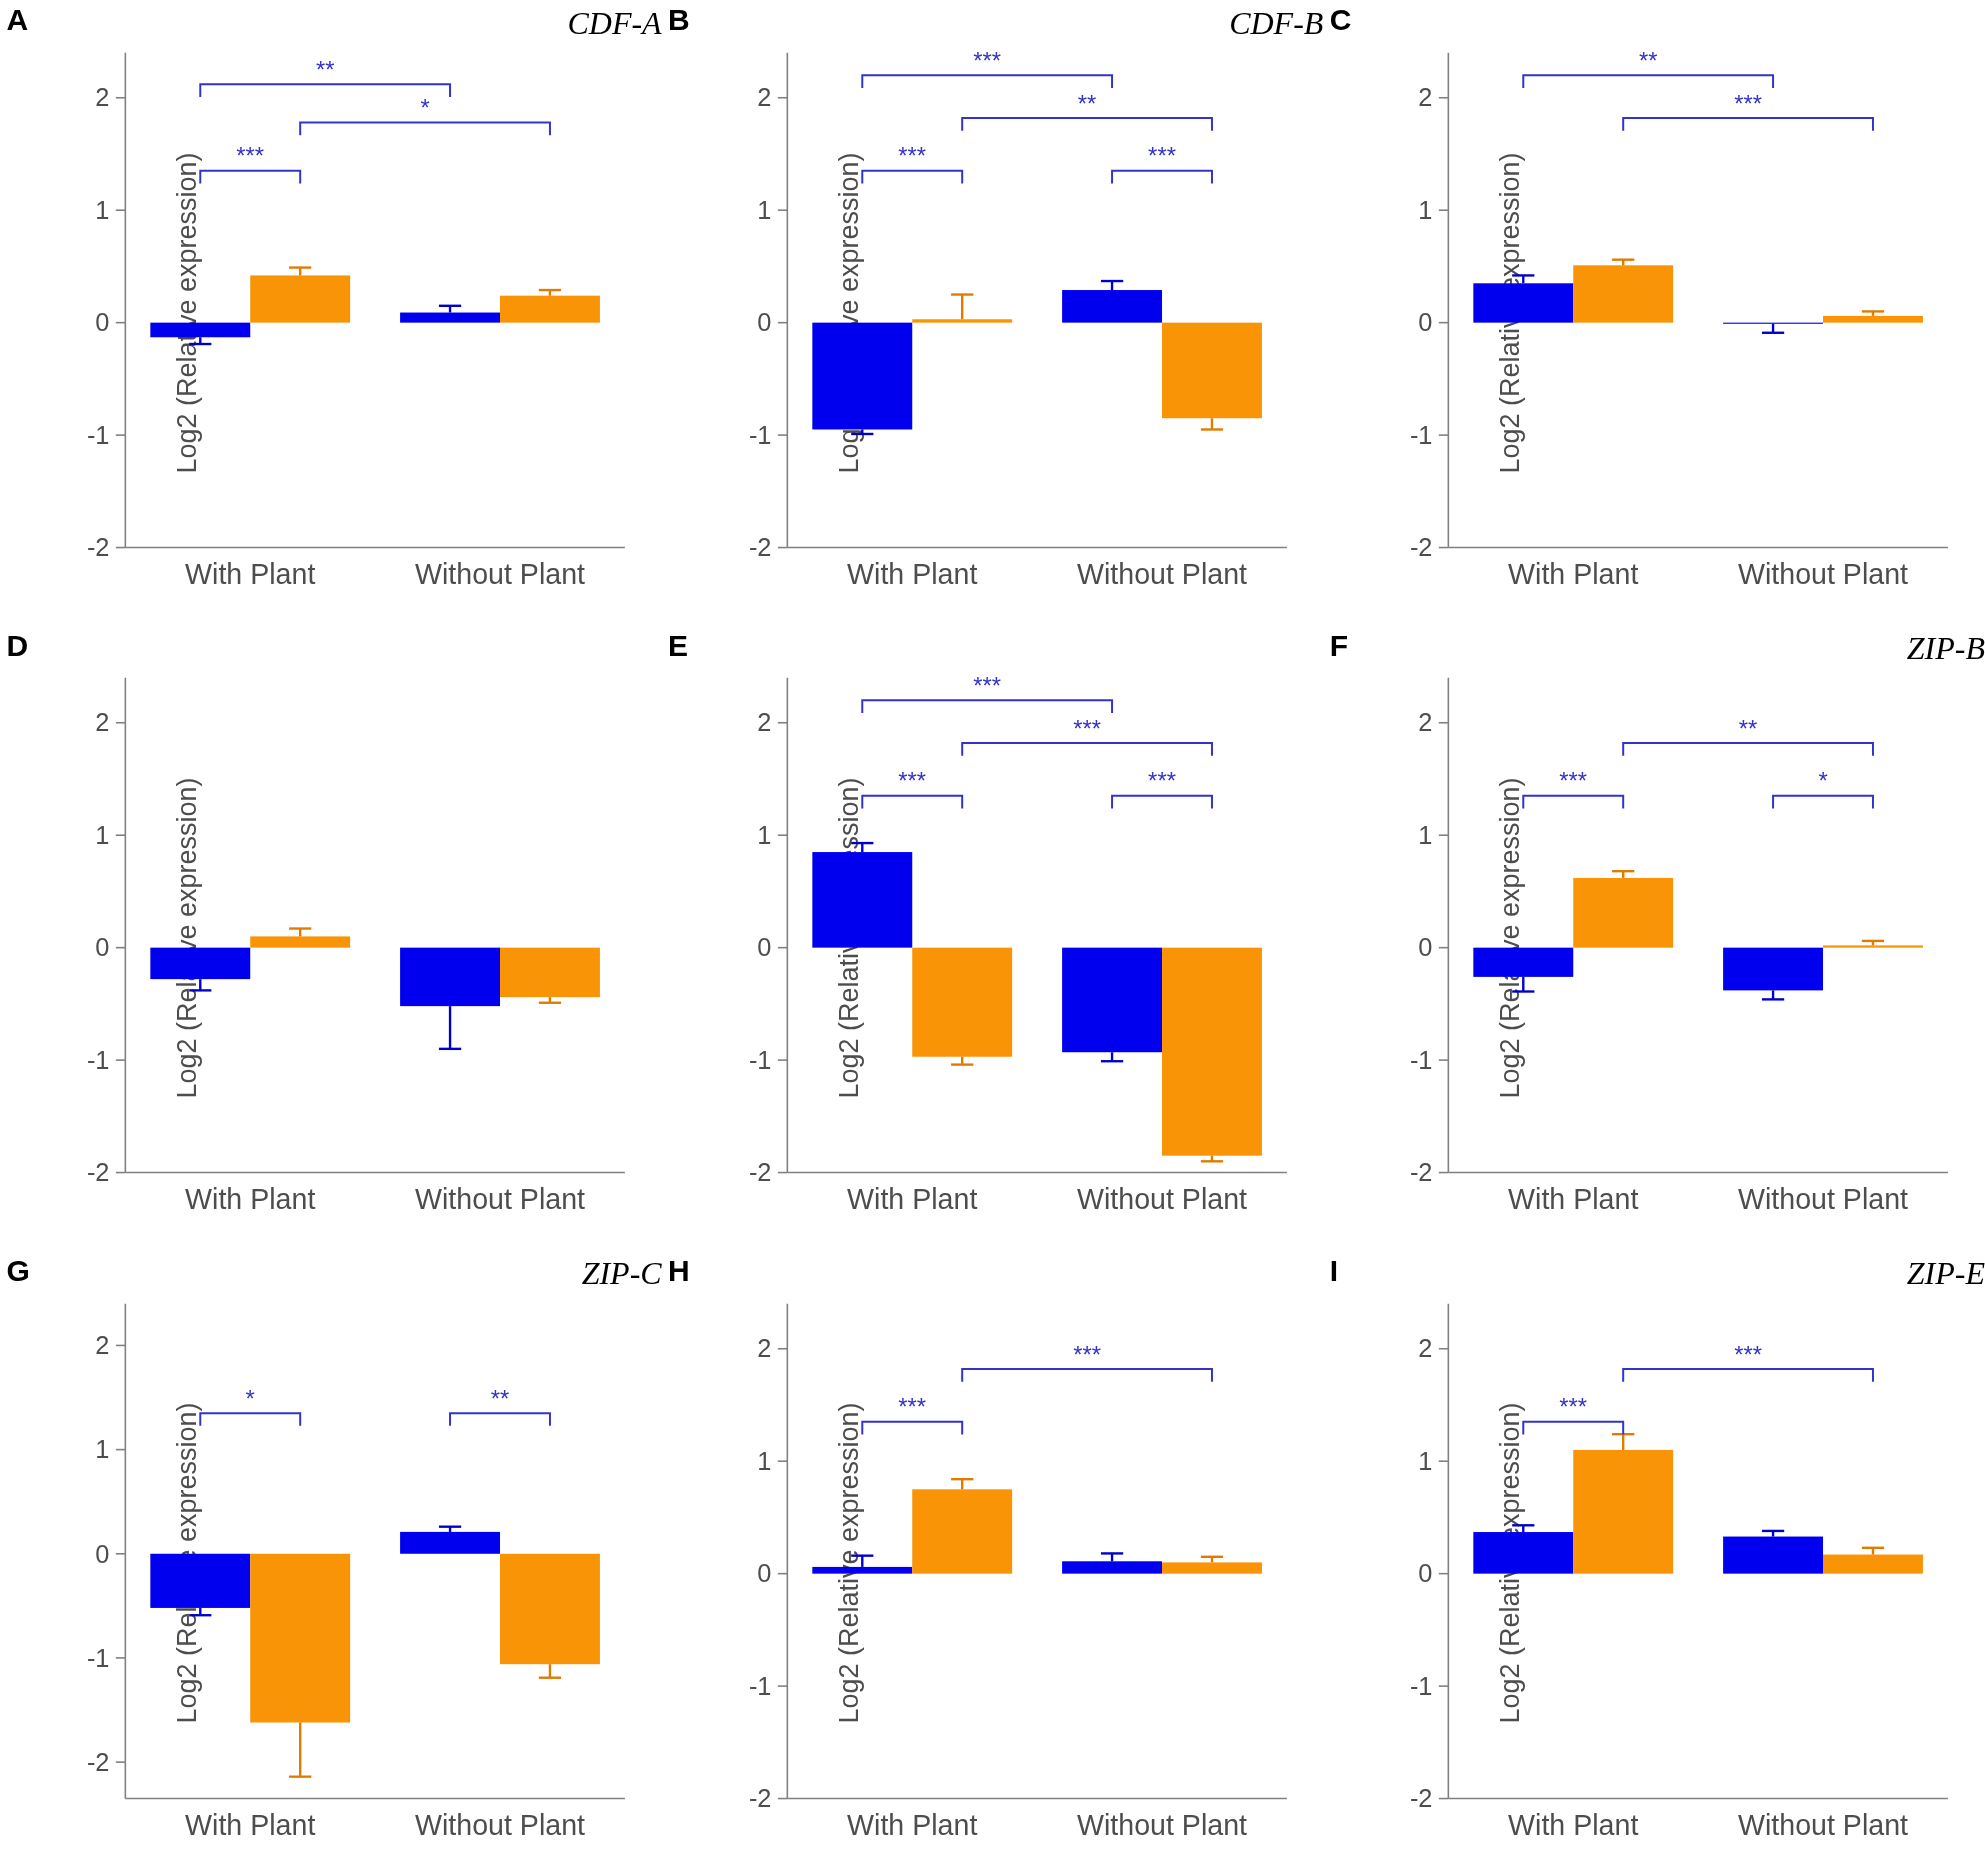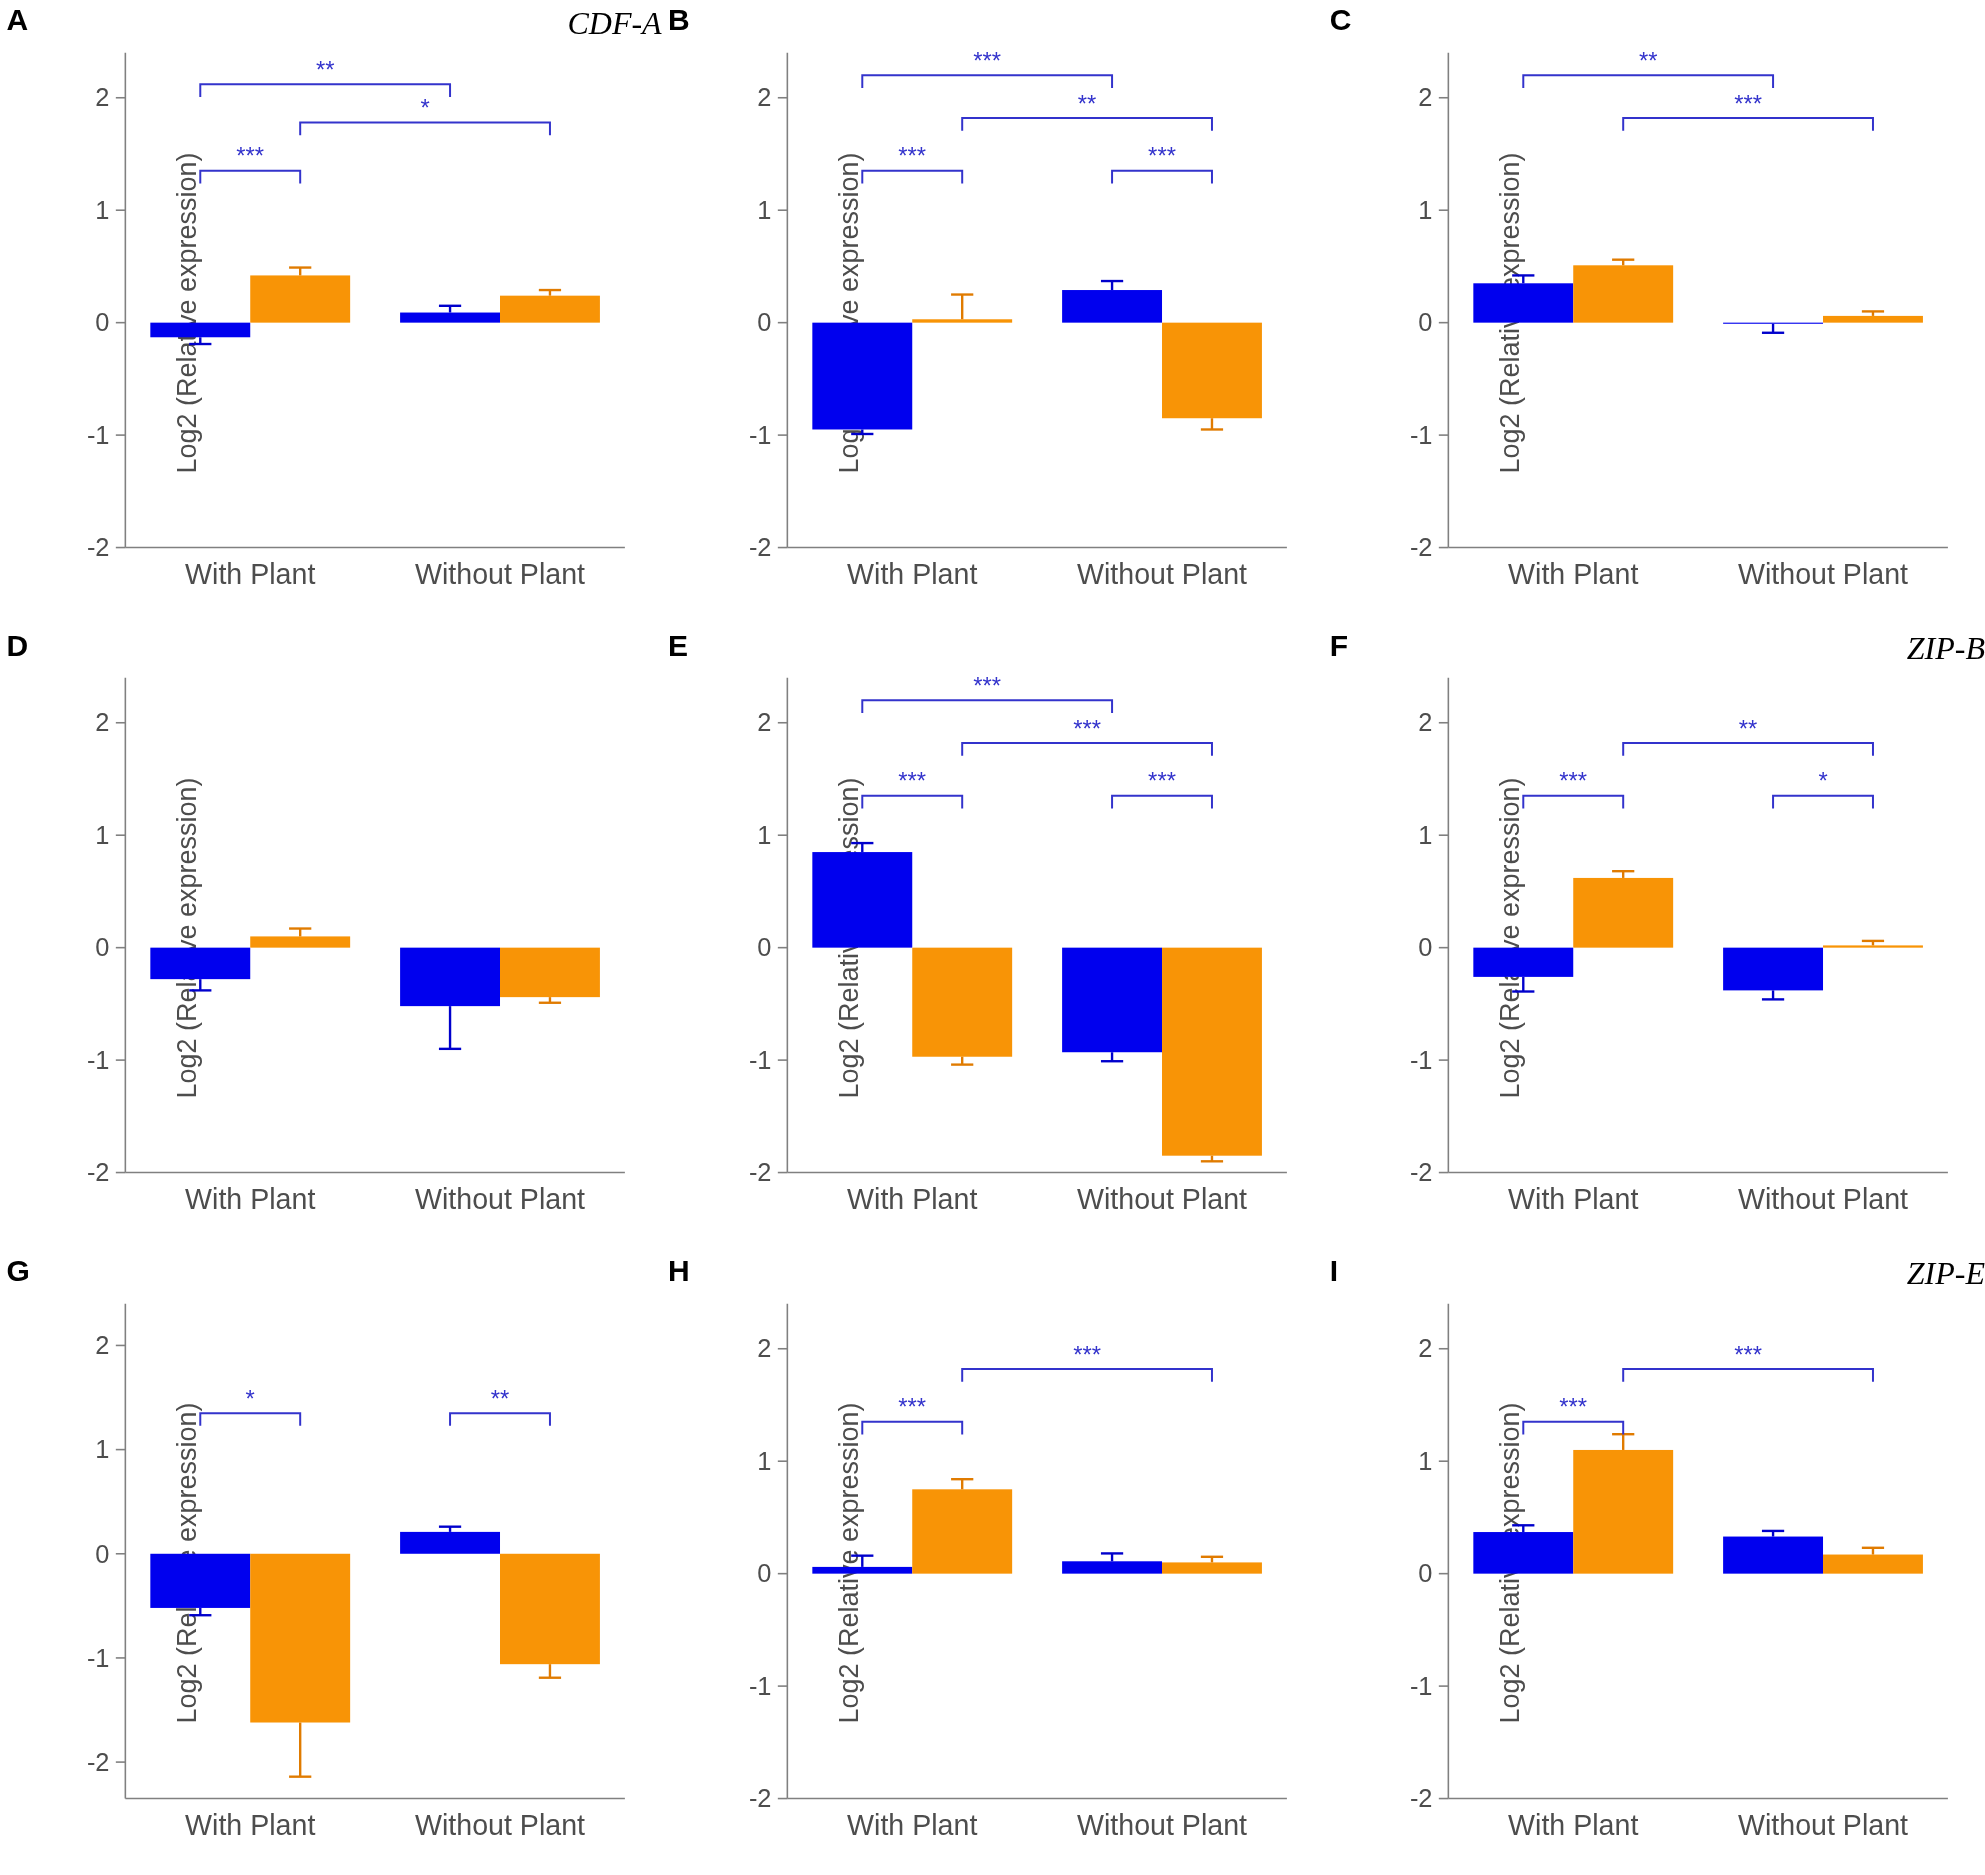--- a/index.html
+++ b/index.html
@@ -61,20 +61,21 @@
           <text x="165.25" y="142.67045454545456" class="sig-text">***</text>
           <path d="M 228.15 105.7863636363636 L 228.15 89.7863636363636 L 542.65 89.7863636363636 L 542.65 105.7863636363636" class="sig-line"></path>
           <text x="385.4" y="81.7863636363636" class="sig-text">*</text>
           <path d="M 102.35 57.64545454545464 L 102.35 41.64545454545464 L 416.85 41.64545454545464 L 416.85 57.64545454545464" class="sig-line"></path>
           <text x="259.6" y="33.64545454545464" class="sig-text">**</text>
         </svg>
       </div>
   </div>
   <div class="cell">
     <div class="panel-letter">B</div>
+    <div class="panel-title">CDF-B</div>
     <div class="ylabel">Log2 (Relative expression)</div>
     <div class="plot">
         <svg viewBox="0 0 643 627">
           <line x1="8" y1="2" x2="8" y2="625" class="axis-line"></line>
           <line x1="-4" y1="625" x2="8" y2="625" class="tick-line"></line>
           <text x="-12" y="636" class="ticklab" text-anchor="end">-2</text>
           <line x1="-4" y1="483.4090909090909" x2="8" y2="483.4090909090909" class="tick-line"></line>
           <text x="-12" y="494.4090909090909" class="ticklab" text-anchor="end">-1</text>
           <line x1="-4" y1="341.8181818181818" x2="8" y2="341.8181818181818" class="tick-line"></line>
           <text x="-12" y="352.8181818181818" class="ticklab" text-anchor="end">0</text>
@@ -263,20 +264,21 @@
           <text x="165.25" y="142.67045454545456" class="sig-text">***</text>
           <path d="M 416.85 166.67045454545456 L 416.85 150.67045454545456 L 542.65 150.67045454545456 L 542.65 166.67045454545456" class="sig-line"></path>
           <text x="479.75" y="142.67045454545456" class="sig-text">*</text>
           <path d="M 228.15 100.12272727272727 L 228.15 84.12272727272727 L 542.65 84.12272727272727 L 542.65 100.12272727272727" class="sig-line"></path>
           <text x="385.4" y="76.12272727272727" class="sig-text">**</text>
         </svg>
       </div>
   </div>
   <div class="cell">
     <div class="panel-letter">G</div>
+    <div class="panel-title">ZIP-C</div>
     <div class="ylabel">Log2 (Relative expression)</div>
     <div class="plot">
         <svg viewBox="0 0 643 627">
           <line x1="8" y1="2" x2="8" y2="625" class="axis-line"></line>
           <line x1="-4" y1="579.0947368421052" x2="8" y2="579.0947368421052" class="tick-line"></line>
           <text x="-12" y="590.0947368421052" class="ticklab" text-anchor="end">-2</text>
           <line x1="-4" y1="447.93684210526317" x2="8" y2="447.93684210526317" class="tick-line"></line>
           <text x="-12" y="458.93684210526317" class="ticklab" text-anchor="end">-1</text>
           <line x1="-4" y1="316.77894736842103" x2="8" y2="316.77894736842103" class="tick-line"></line>
           <text x="-12" y="327.77894736842103" class="ticklab" text-anchor="end">0</text>

